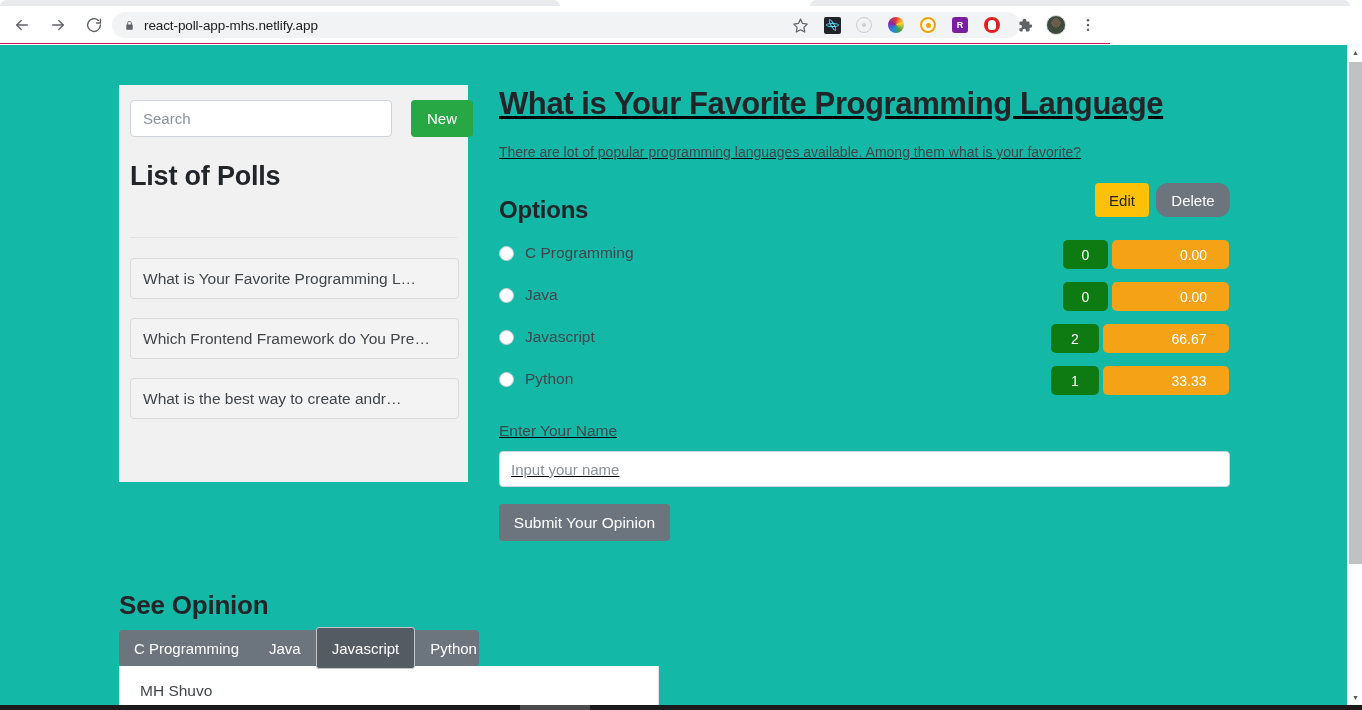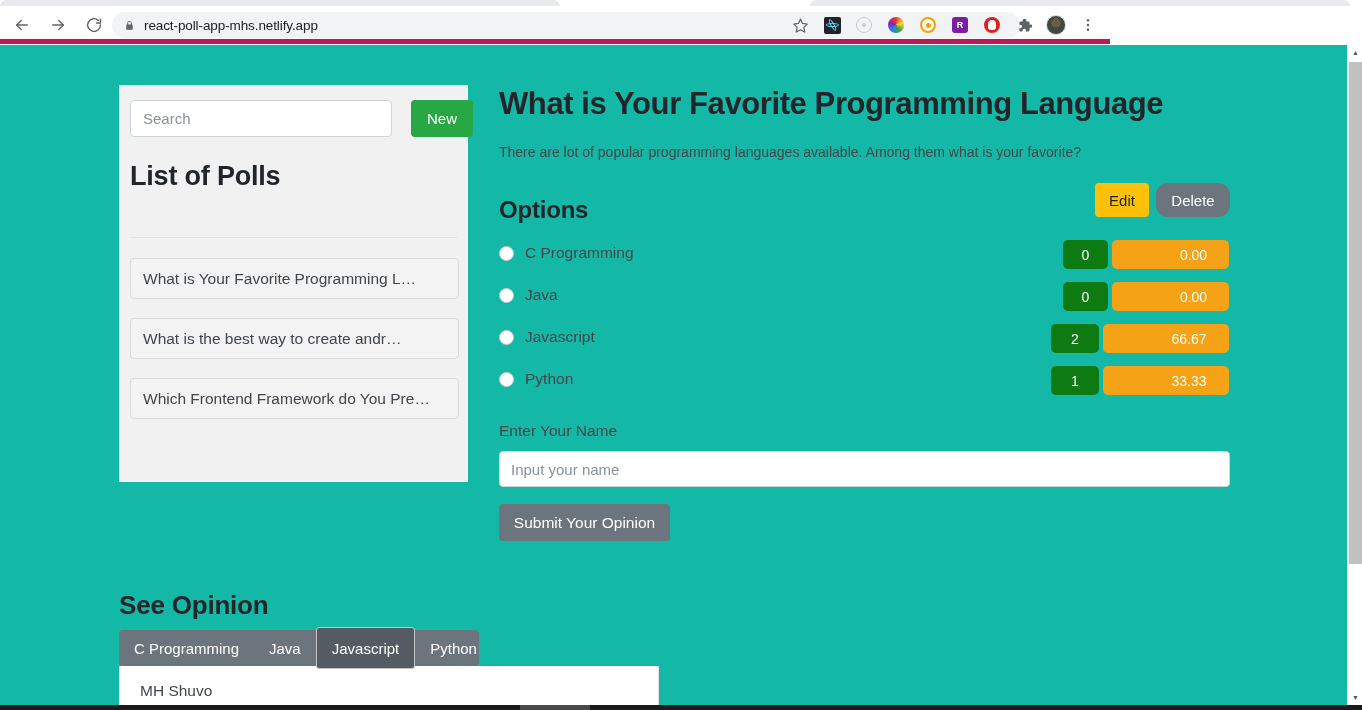--- a/index.html
+++ b/index.html
@@ -31,21 +31,21 @@
   }
   .tab-remnant.active {
     background: #ffffff;
   }
 
   #toolbar {
     position: absolute;
     left: 0; top: 6px;
     width: 1110px; height: 38px;
     background: #ffffff;
-    border-bottom: 5px solid #be185d;
+    border-bottom: 1px solid #be185d;
     box-sizing: border-box;
     padding-left: 12px;
   }
   .nav-btn {
     position: absolute;
     top: 5px;
     width: 28px; height: 28px;
     display: flex; align-items: center; justify-content: center;
     color: #5f6368;
   }
@@ -245,20 +245,21 @@
     cursor: pointer;
     white-space: nowrap;
     overflow: hidden;
   }
 
   
   #poll-detail {
     position: absolute;
     left: 499px; top: 40px;
     width: 731px;
+    text-decoration: underline;
   }
   #poll-title {
     font-size: 31px;
     font-weight: bold;
     color: #212529;
     letter-spacing: -0.4px;
     margin: 0;
     line-height: 38px;
   }
   #poll-description {
@@ -572,24 +573,24 @@
     </div>
 
     <div id="poll-list-heading">List of Polls</div>
     <div id="poll-list-divider"></div>
 
     <div id="poll-items">
       <div class="poll-item">
         <span>What is Your Favorite Programming L…</span>
       </div>
       <div class="poll-item">
+        <span>Which Frontend Framework do You Pre…</span>
+      </div>
+      <div class="poll-item">
         <span>What is the best way to create andr…</span>
-      </div>
-      <div class="poll-item">
-        <span>Which Frontend Framework do You Pre…</span>
       </div>
     </div>
   </div>
 
   <div id="poll-detail">
 
     <h1 id="poll-title">What is Your Favorite Programming Language</h1>
     <p id="poll-description">There are lot of popular programming languages available. Among them what is your favorite?</p>
 
     <div id="options-header">

